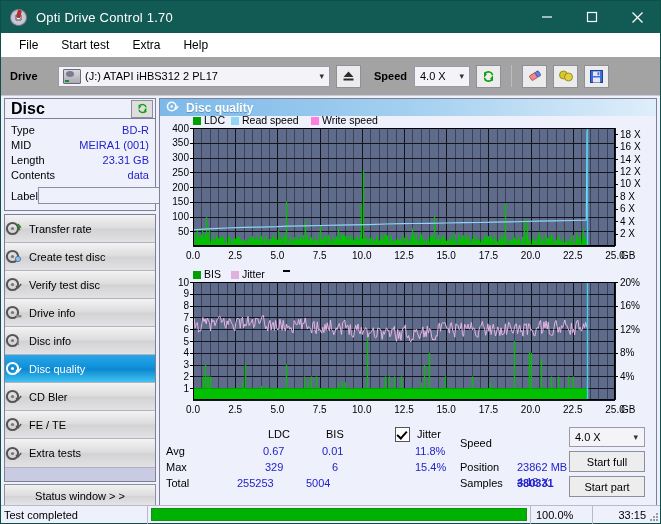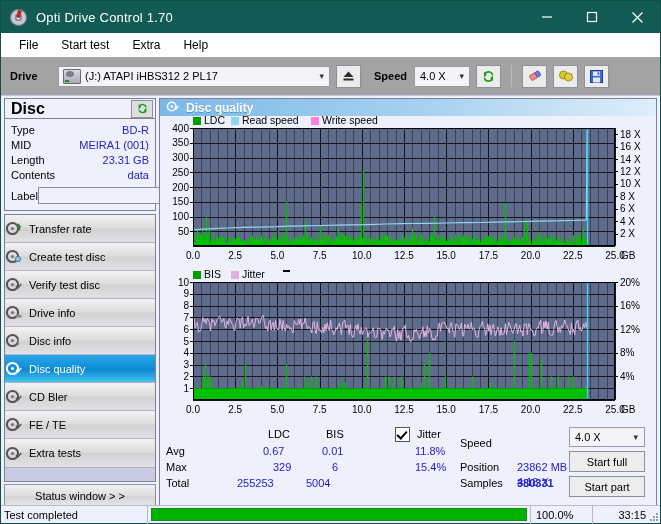--- a/index.html
+++ b/index.html
@@ -1237,21 +1237,21 @@
           <div class="cell" style="left:166px;top:4px;">BIS</div>
           <div class="cell" style="left:235px;top:3px;"><span class="chk"></span></div>
           <div class="cell" style="left:257px;top:4px;">Jitter</div>
 
           <div class="cell" style="left:6px;top:21px;">Avg</div>
           <div class="cell blue" style="left:103px;top:21px;">0.67</div>
           <div class="cell blue" style="left:162px;top:21px;">0.01</div>
           <div class="cell blue" style="left:255px;top:21px;">11.8%</div>
 
           <div class="cell" style="left:6px;top:37px;">Max</div>
-          <div class="cell blue" style="left:113px;top:37px;">329</div>
+          <div class="cell blue" style="left:105px;top:37px;">329</div>
           <div class="cell blue" style="left:172px;top:37px;">6</div>
           <div class="cell blue" style="left:255px;top:37px;">15.4%</div>
 
           <div class="cell" style="left:6px;top:53px;">Total</div>
           <div class="cell blue" style="left:77px;top:53px;">255253</div>
           <div class="cell blue" style="left:146px;top:53px;">5004</div>
 
           <div class="cell" style="left:300px;top:13px;">Speed</div>
           <div class="cell blue" style="left:357px;top:13px;margin-top:39px;">4.18 X</div>
           <div class="cell" style="left:300px;top:37px;">Position</div>

